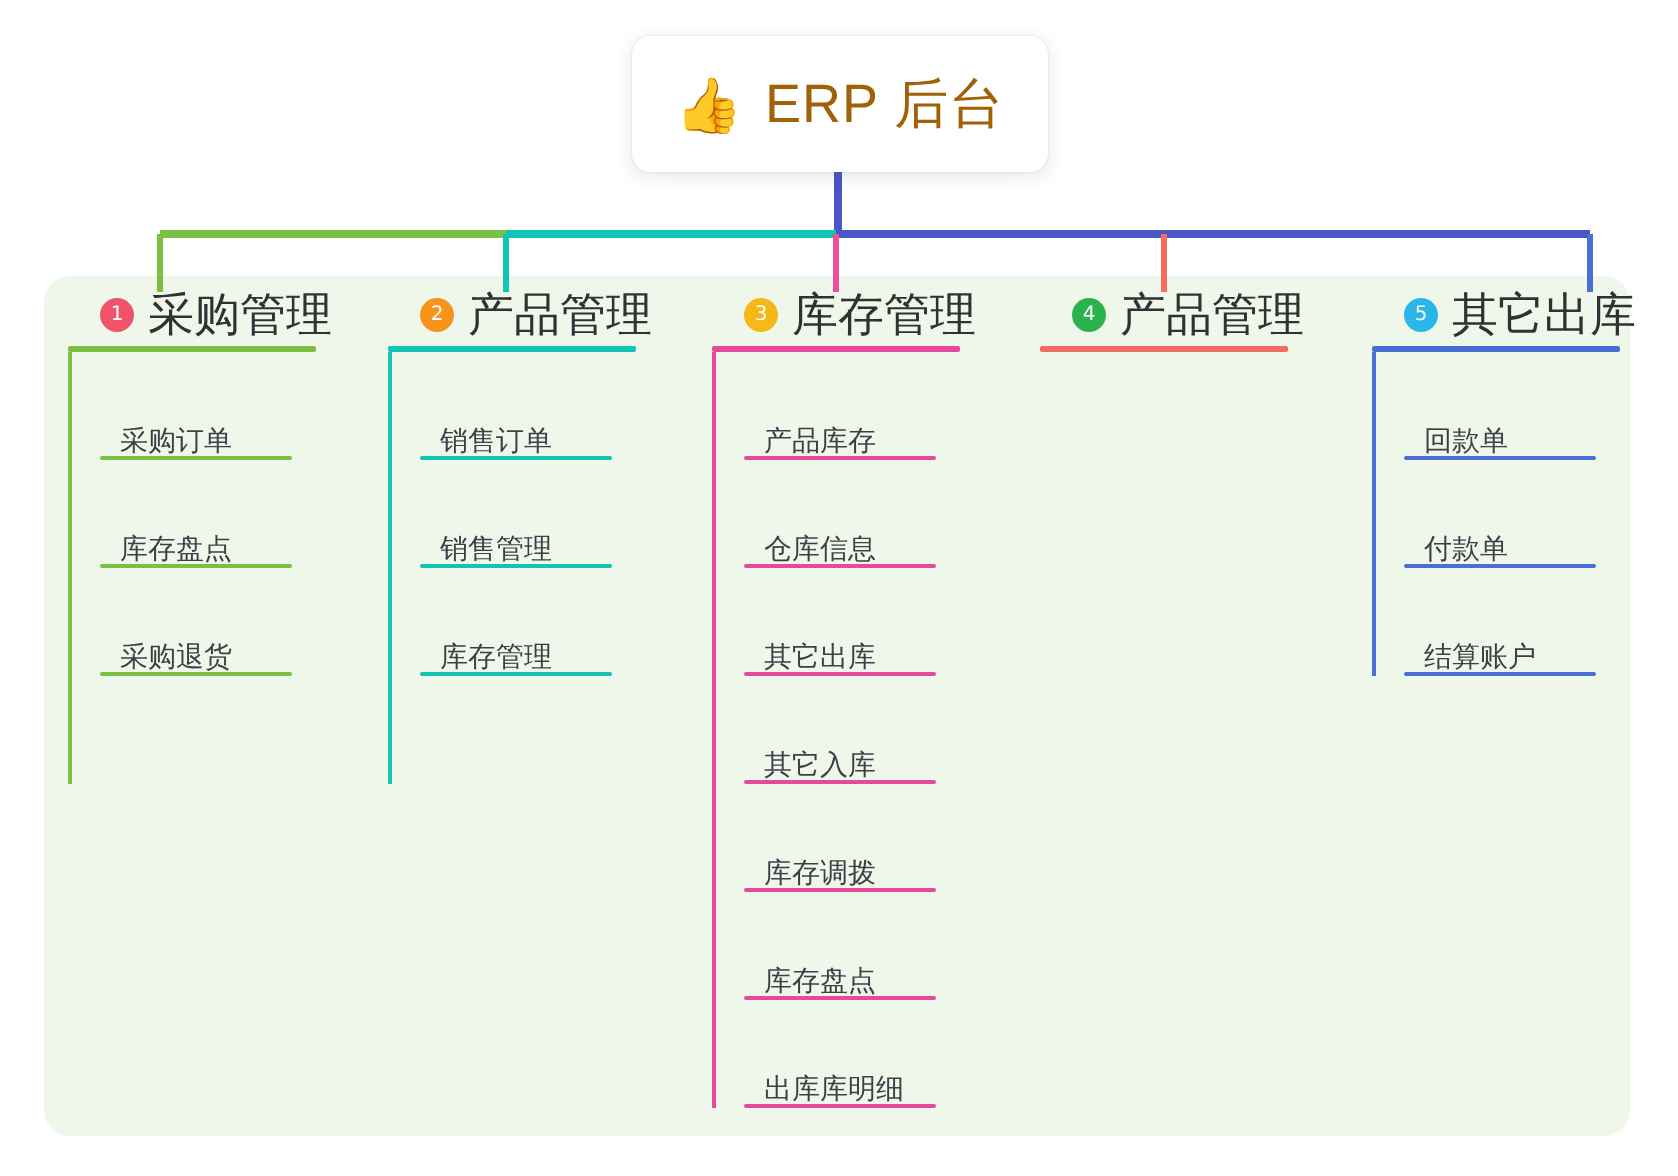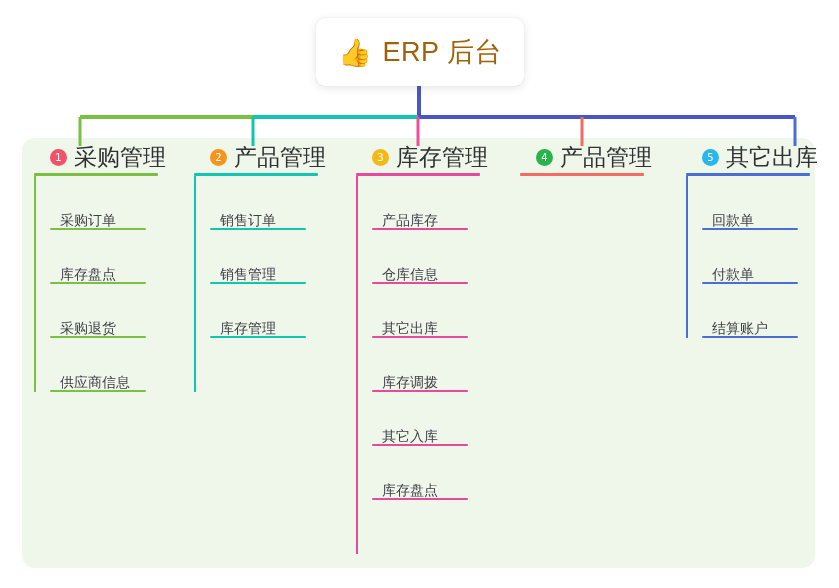--- a/index.html
+++ b/index.html
@@ -205,24 +205,20 @@
             <div class="leaf-rule" style="background: rgb(122, 193, 67);"></div>
           </div>
           <div class="leaf">
             <span class="leaf-label">库存盘点</span>
             <div class="leaf-rule" style="background: rgb(122, 193, 67);"></div>
           </div>
           <div class="leaf">
             <span class="leaf-label">采购退货</span>
             <div class="leaf-rule" style="background: rgb(122, 193, 67);"></div>
           </div>
-          <div class="leaf">
-            <span class="leaf-label">供应商信息</span>
-            <div class="leaf-rule" style="background: rgb(122, 193, 67);"></div>
-          </div>
         </div>
       </div>
       <div class="column col-1">
         <div class="branch-head">
           <span class="branch-badge" style="background: rgb(247, 148, 30);">2</span>
           <span class="branch-label">产品管理</span>
           <div class="branch-rule" style="background: rgb(17, 197, 176);"></div>
         </div>
         <div class="leaves">
           <div class="leaf-spine" style="background: rgb(17, 197, 176); height: 216px;"></div>
@@ -254,29 +250,33 @@
           </div>
           <div class="leaf">
             <span class="leaf-label">仓库信息</span>
             <div class="leaf-rule" style="background: rgb(232, 73, 155);"></div>
           </div>
           <div class="leaf">
             <span class="leaf-label">其它出库</span>
             <div class="leaf-rule" style="background: rgb(232, 73, 155);"></div>
           </div>
           <div class="leaf">
+            <span class="leaf-label">其它入库</span>
+            <div class="leaf-rule" style="background: rgb(232, 73, 155);"></div>
+          </div>
+          <div class="leaf">
             <span class="leaf-label">库存调拨</span>
             <div class="leaf-rule" style="background: rgb(232, 73, 155);"></div>
           </div>
           <div class="leaf">
-            <span class="leaf-label">其它入库</span>
-            <div class="leaf-rule" style="background: rgb(232, 73, 155);"></div>
-          </div>
-          <div class="leaf">
             <span class="leaf-label">库存盘点</span>
+            <div class="leaf-rule" style="background: rgb(232, 73, 155);"></div>
+          </div>
+          <div class="leaf">
+            <span class="leaf-label">出库库明细</span>
             <div class="leaf-rule" style="background: rgb(232, 73, 155);"></div>
           </div>
         </div>
       </div>
       <div class="column col-3">
         <div class="branch-head">
           <span class="branch-badge" style="background: rgb(43, 178, 76);">4</span>
           <span class="branch-label">产品管理</span>
           <div class="branch-rule" style="background: rgb(244, 107, 96);"></div>
         </div>

